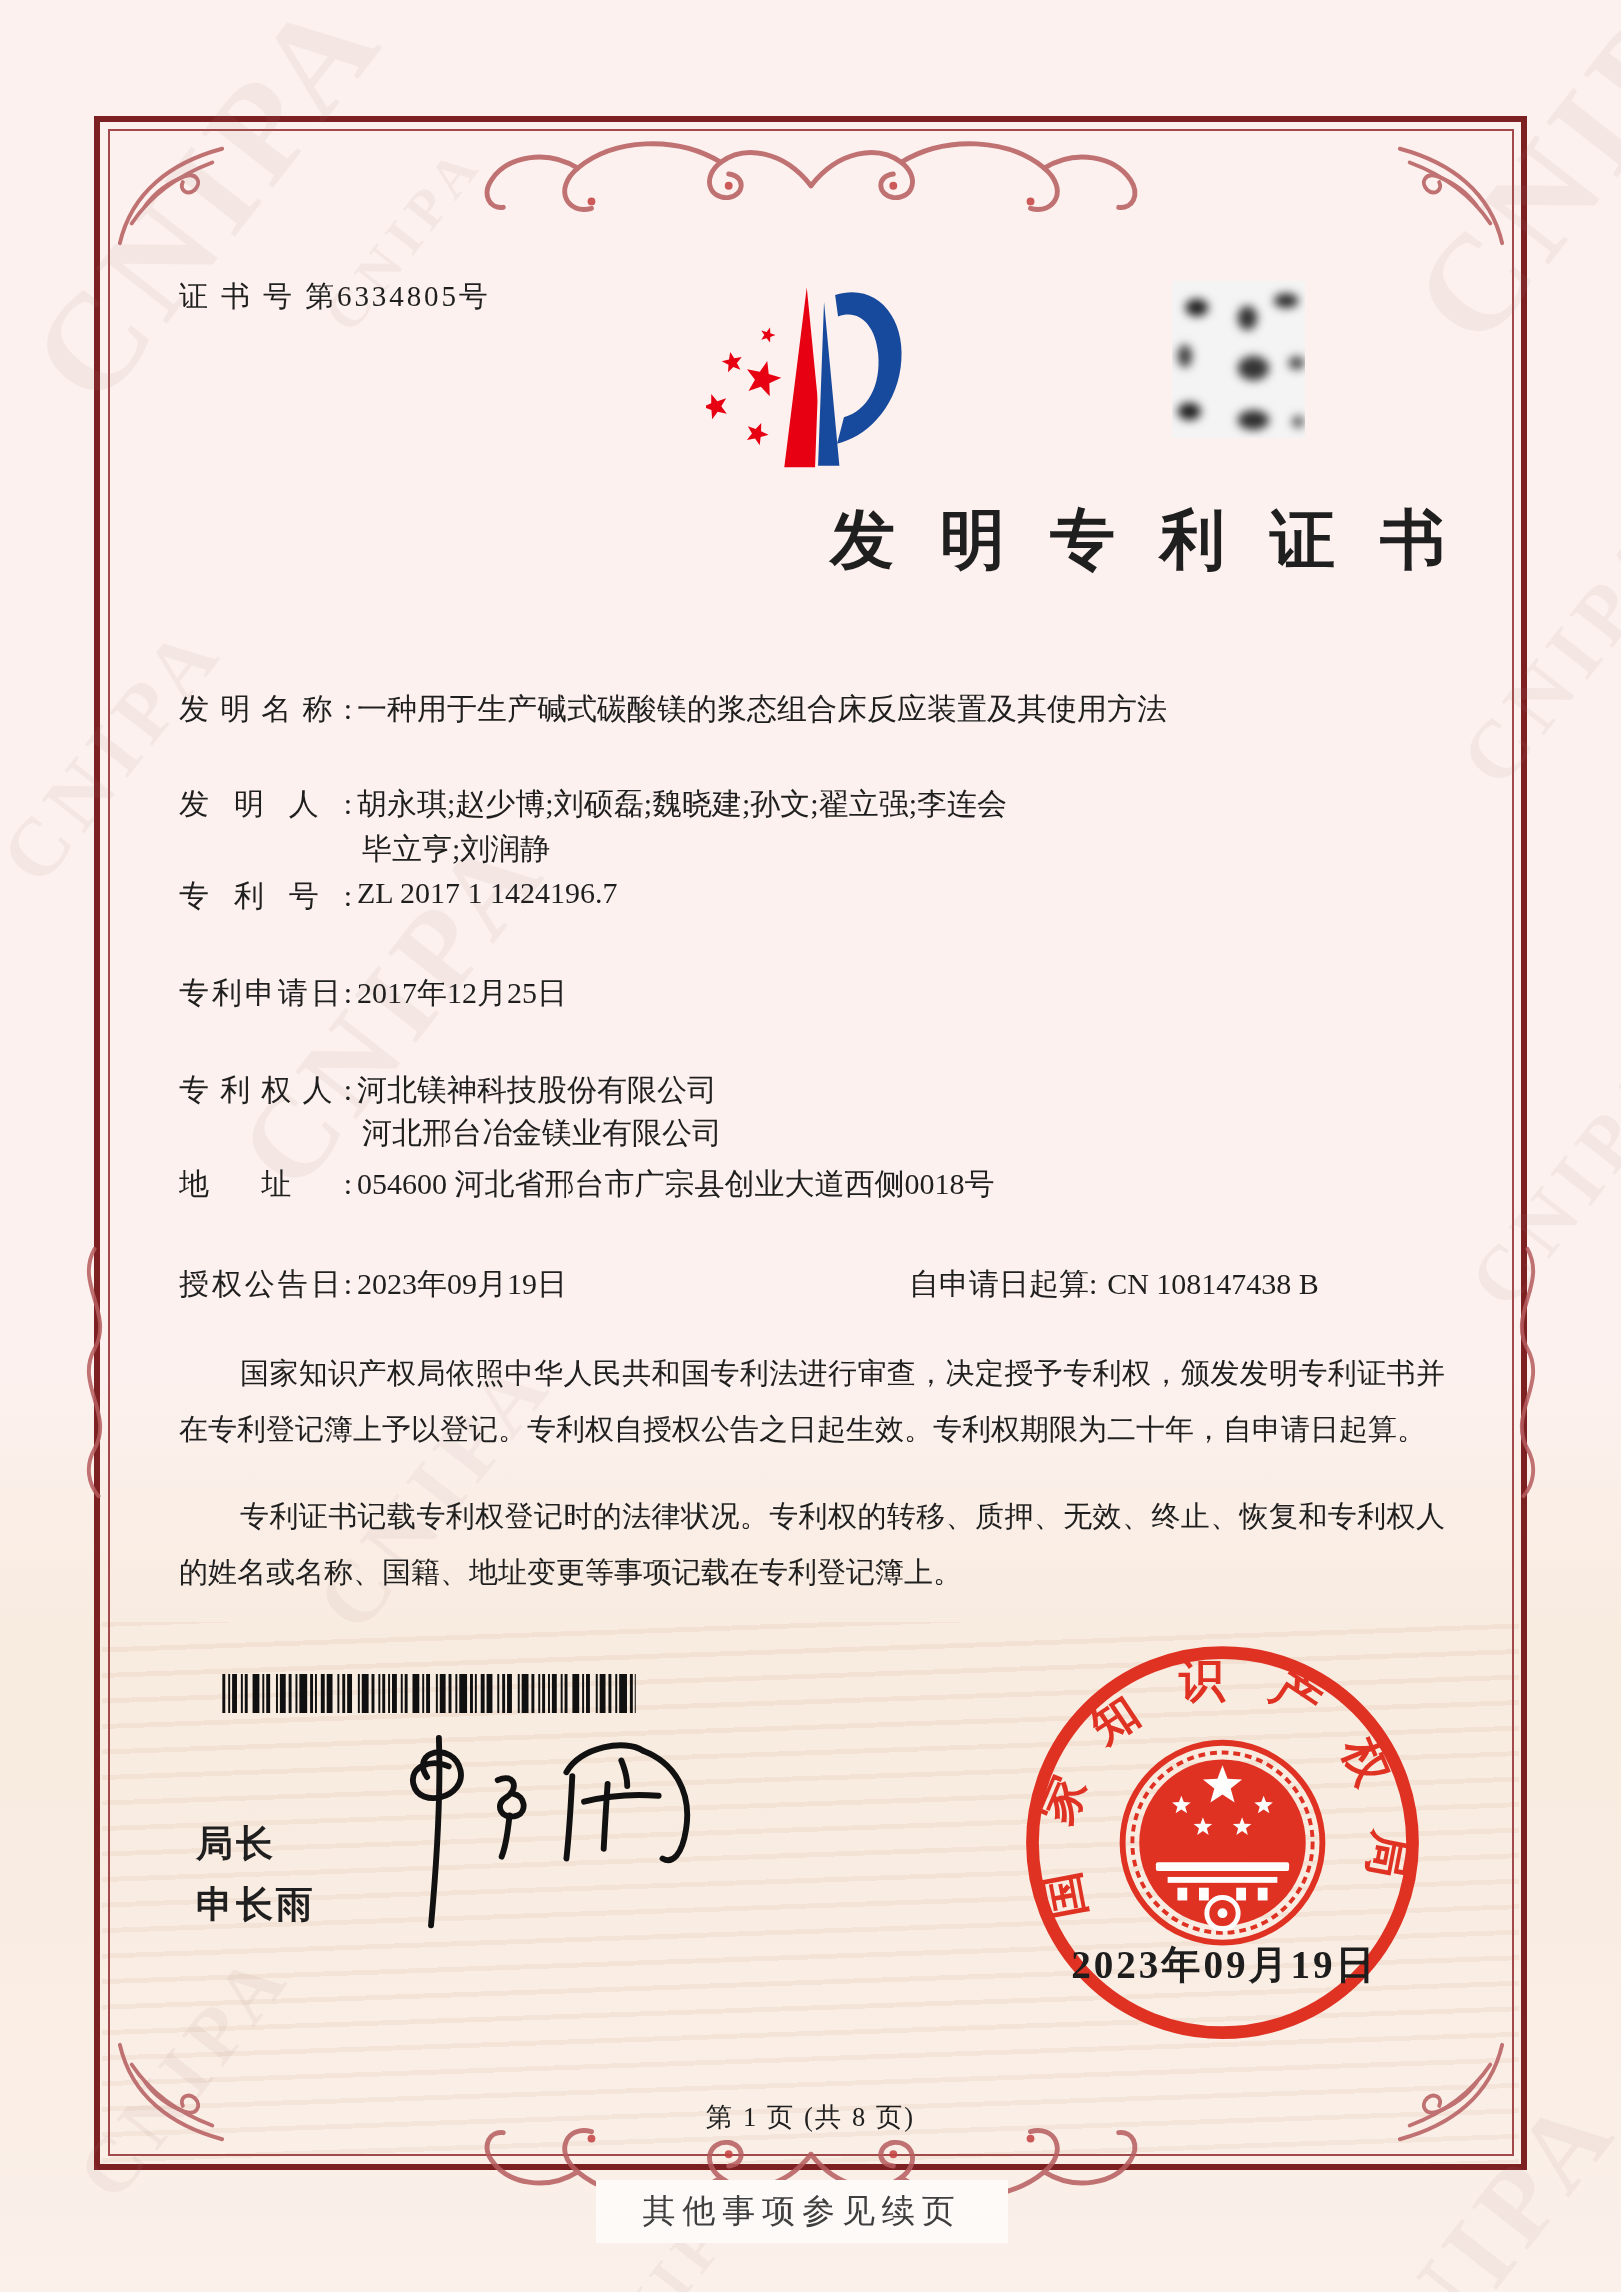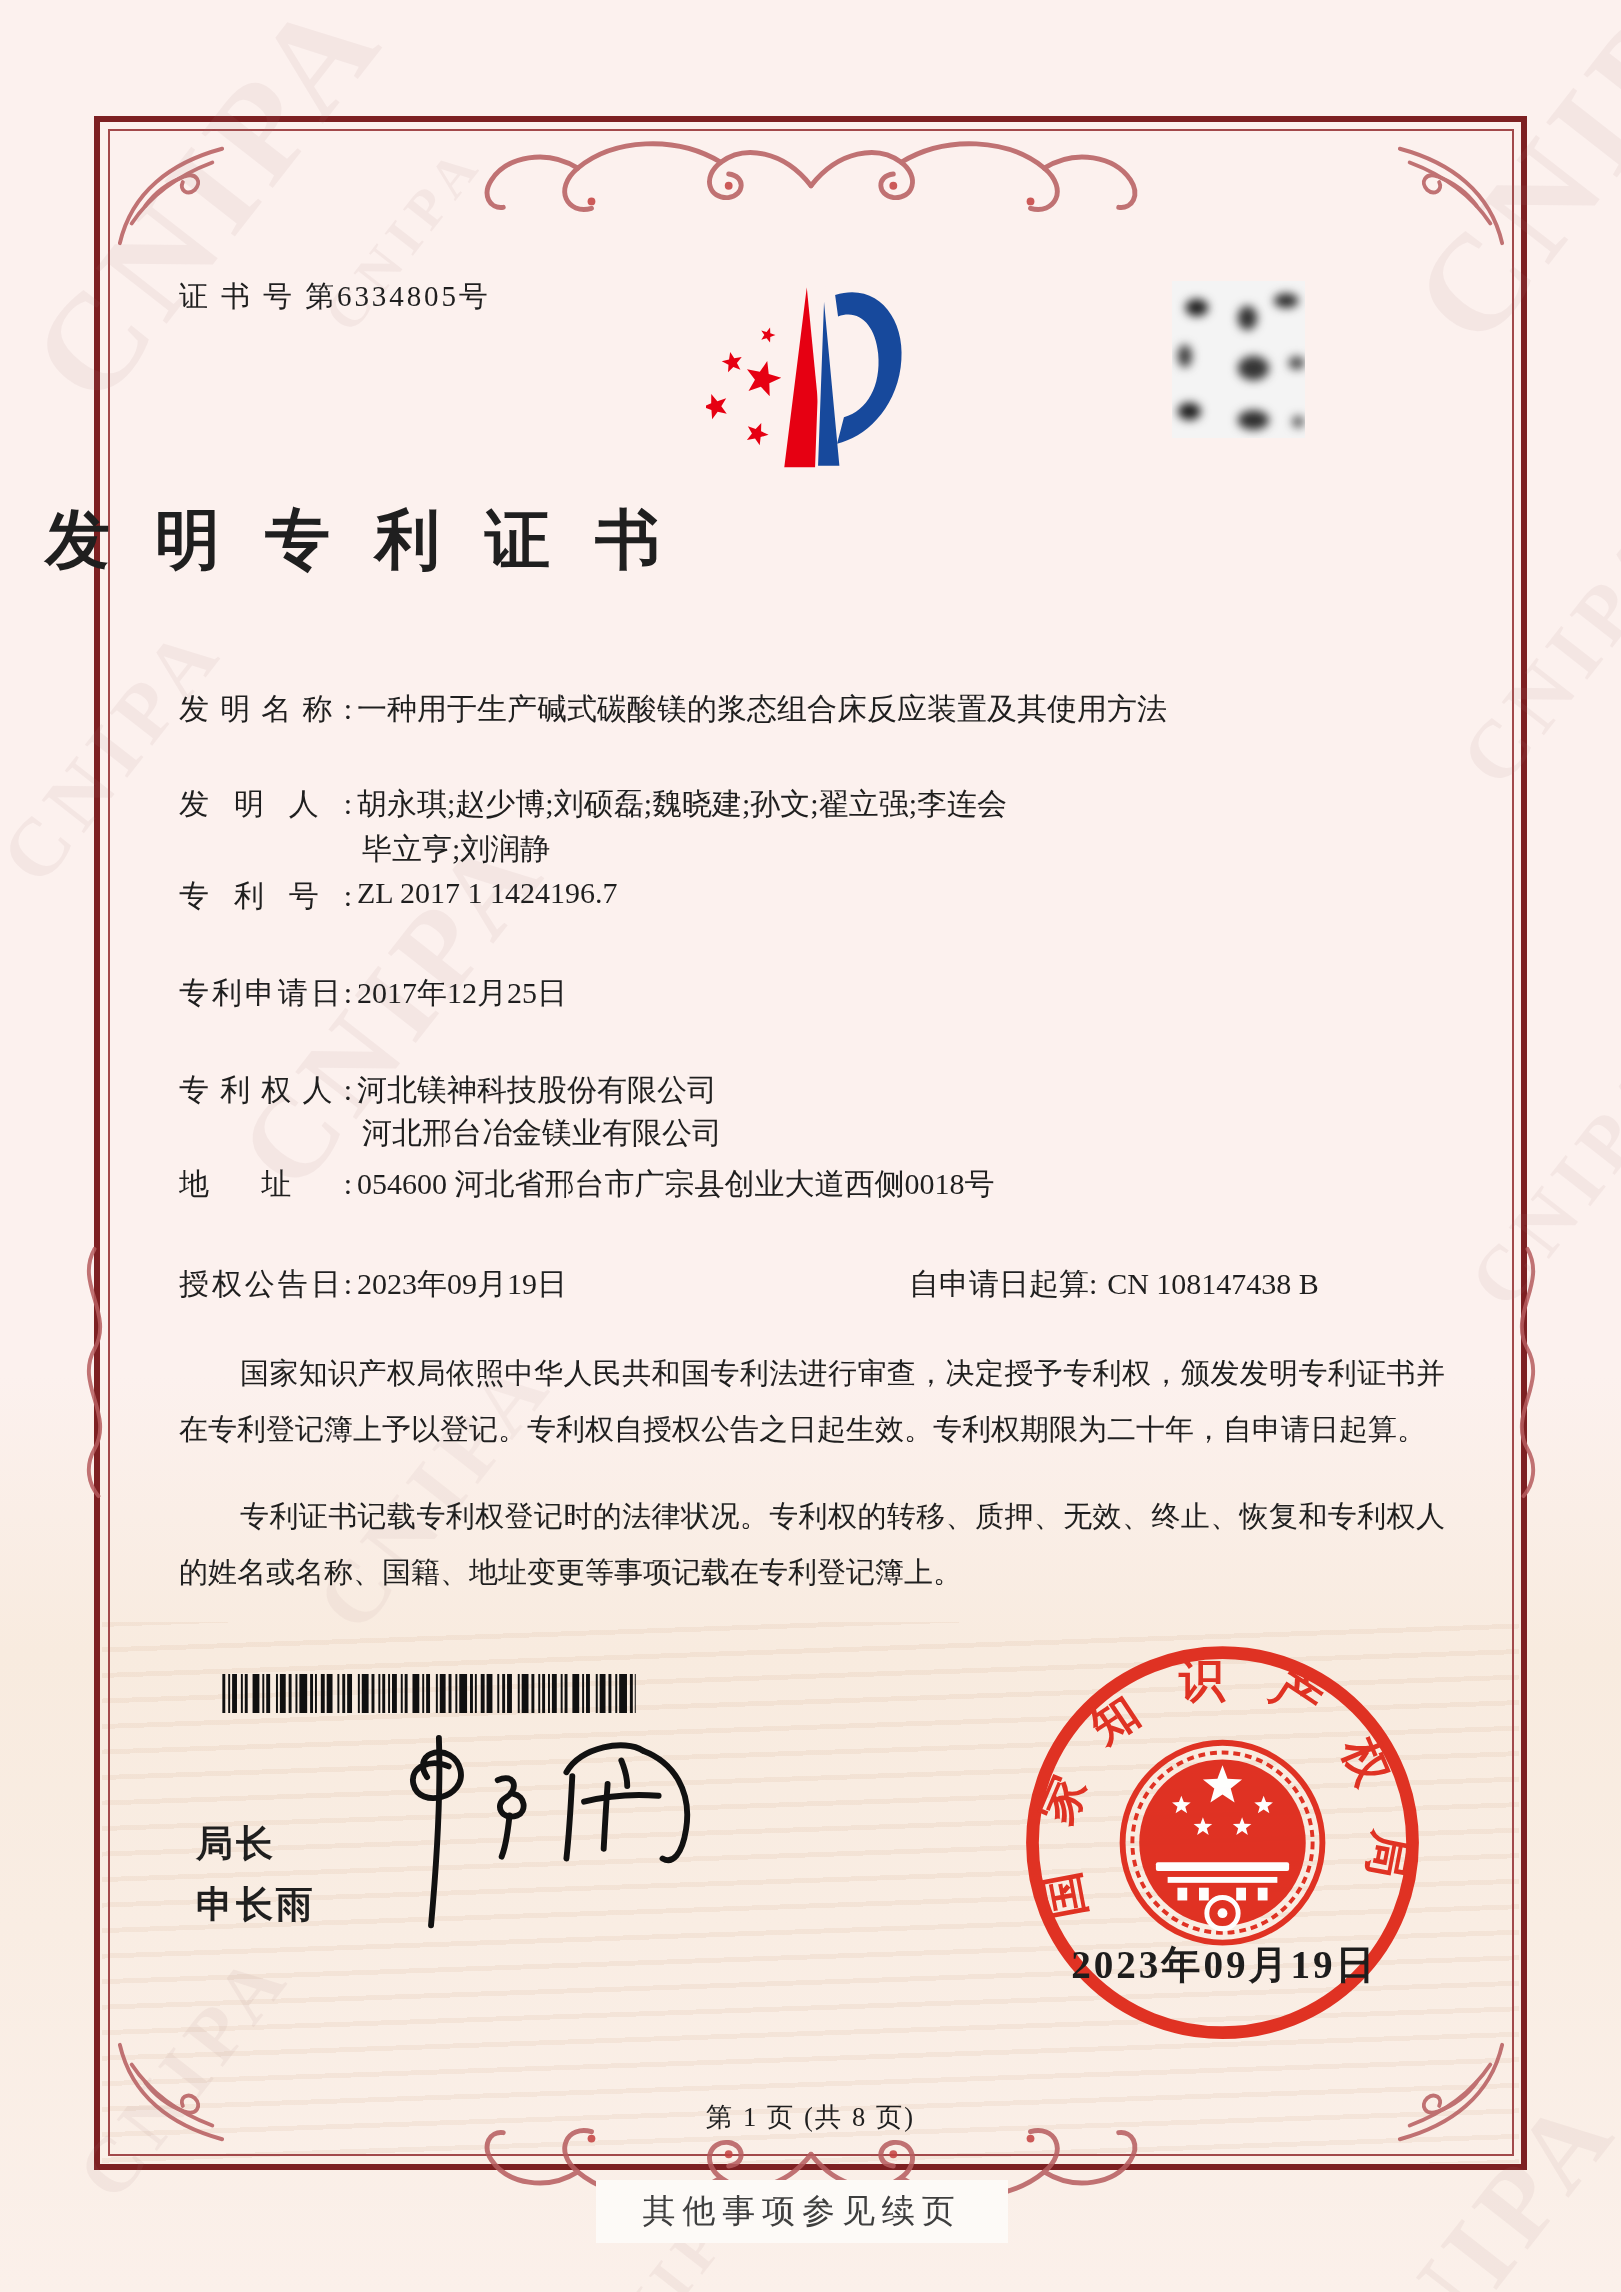--- a/index.html
+++ b/index.html
@@ -37,21 +37,21 @@
     background-image:
       radial-gradient(ellipse 19.6px 14.7px at 22% 20%,#1e1e1e 0 55%,transparent 62%),
       radial-gradient(ellipse 16.7px 20.6px at 56% 26%,#333 0 55%,transparent 62%),
       radial-gradient(ellipse 21.6px 12.7px at 82% 16%,#2a2a2a 0 52%,transparent 62%),
       radial-gradient(ellipse 11.8px 18.6px at 14% 48%,#3d3d3d 0 55%,transparent 66%),
       radial-gradient(ellipse 26.5px 20.6px at 60% 55%,#353535 0 55%,transparent 63%),
       radial-gradient(ellipse 14.7px 11.8px at 89% 52%,#4a4a4a 0 50%,transparent 62%),
       radial-gradient(ellipse 19.6px 14.7px at 17% 80%,#1c1c1c 0 55%,transparent 63%),
       radial-gradient(ellipse 26.5px 16.7px at 60% 85%,#2e2e2e 0 55%,transparent 63%),
       radial-gradient(ellipse 10.8px 10.8px at 90% 86%,#555 0 50%,transparent 62%);}
-  .title{position:absolute;left:0;width:1490px;top:496px;text-align:left;
+  .title{position:absolute;left:0;width:1490px;top:496px;text-align:right;
     font-size:65px;font-weight:bold;letter-spacing:45px;text-indent:45px;}
   .row{position:absolute;left:179px;font-size:30px;white-space:nowrap;}
   .row .lab{display:inline-block;width:173px;text-align:justify;text-align-last:justify;vertical-align:top;}
   .row .val{margin-left:5px;}
   .cont{position:absolute;left:362px;font-size:30px;white-space:nowrap;}
   .pair2{position:absolute;left:730px;top:0;}
   .pair2 .lab2{margin-right:9.8px;}
   .para{position:absolute;left:179px;width:1266px;font-size:29px;line-height:56px;
     text-align:justify;text-indent:61px;}
   .barcode{position:absolute;left:221px;top:1674px;}

